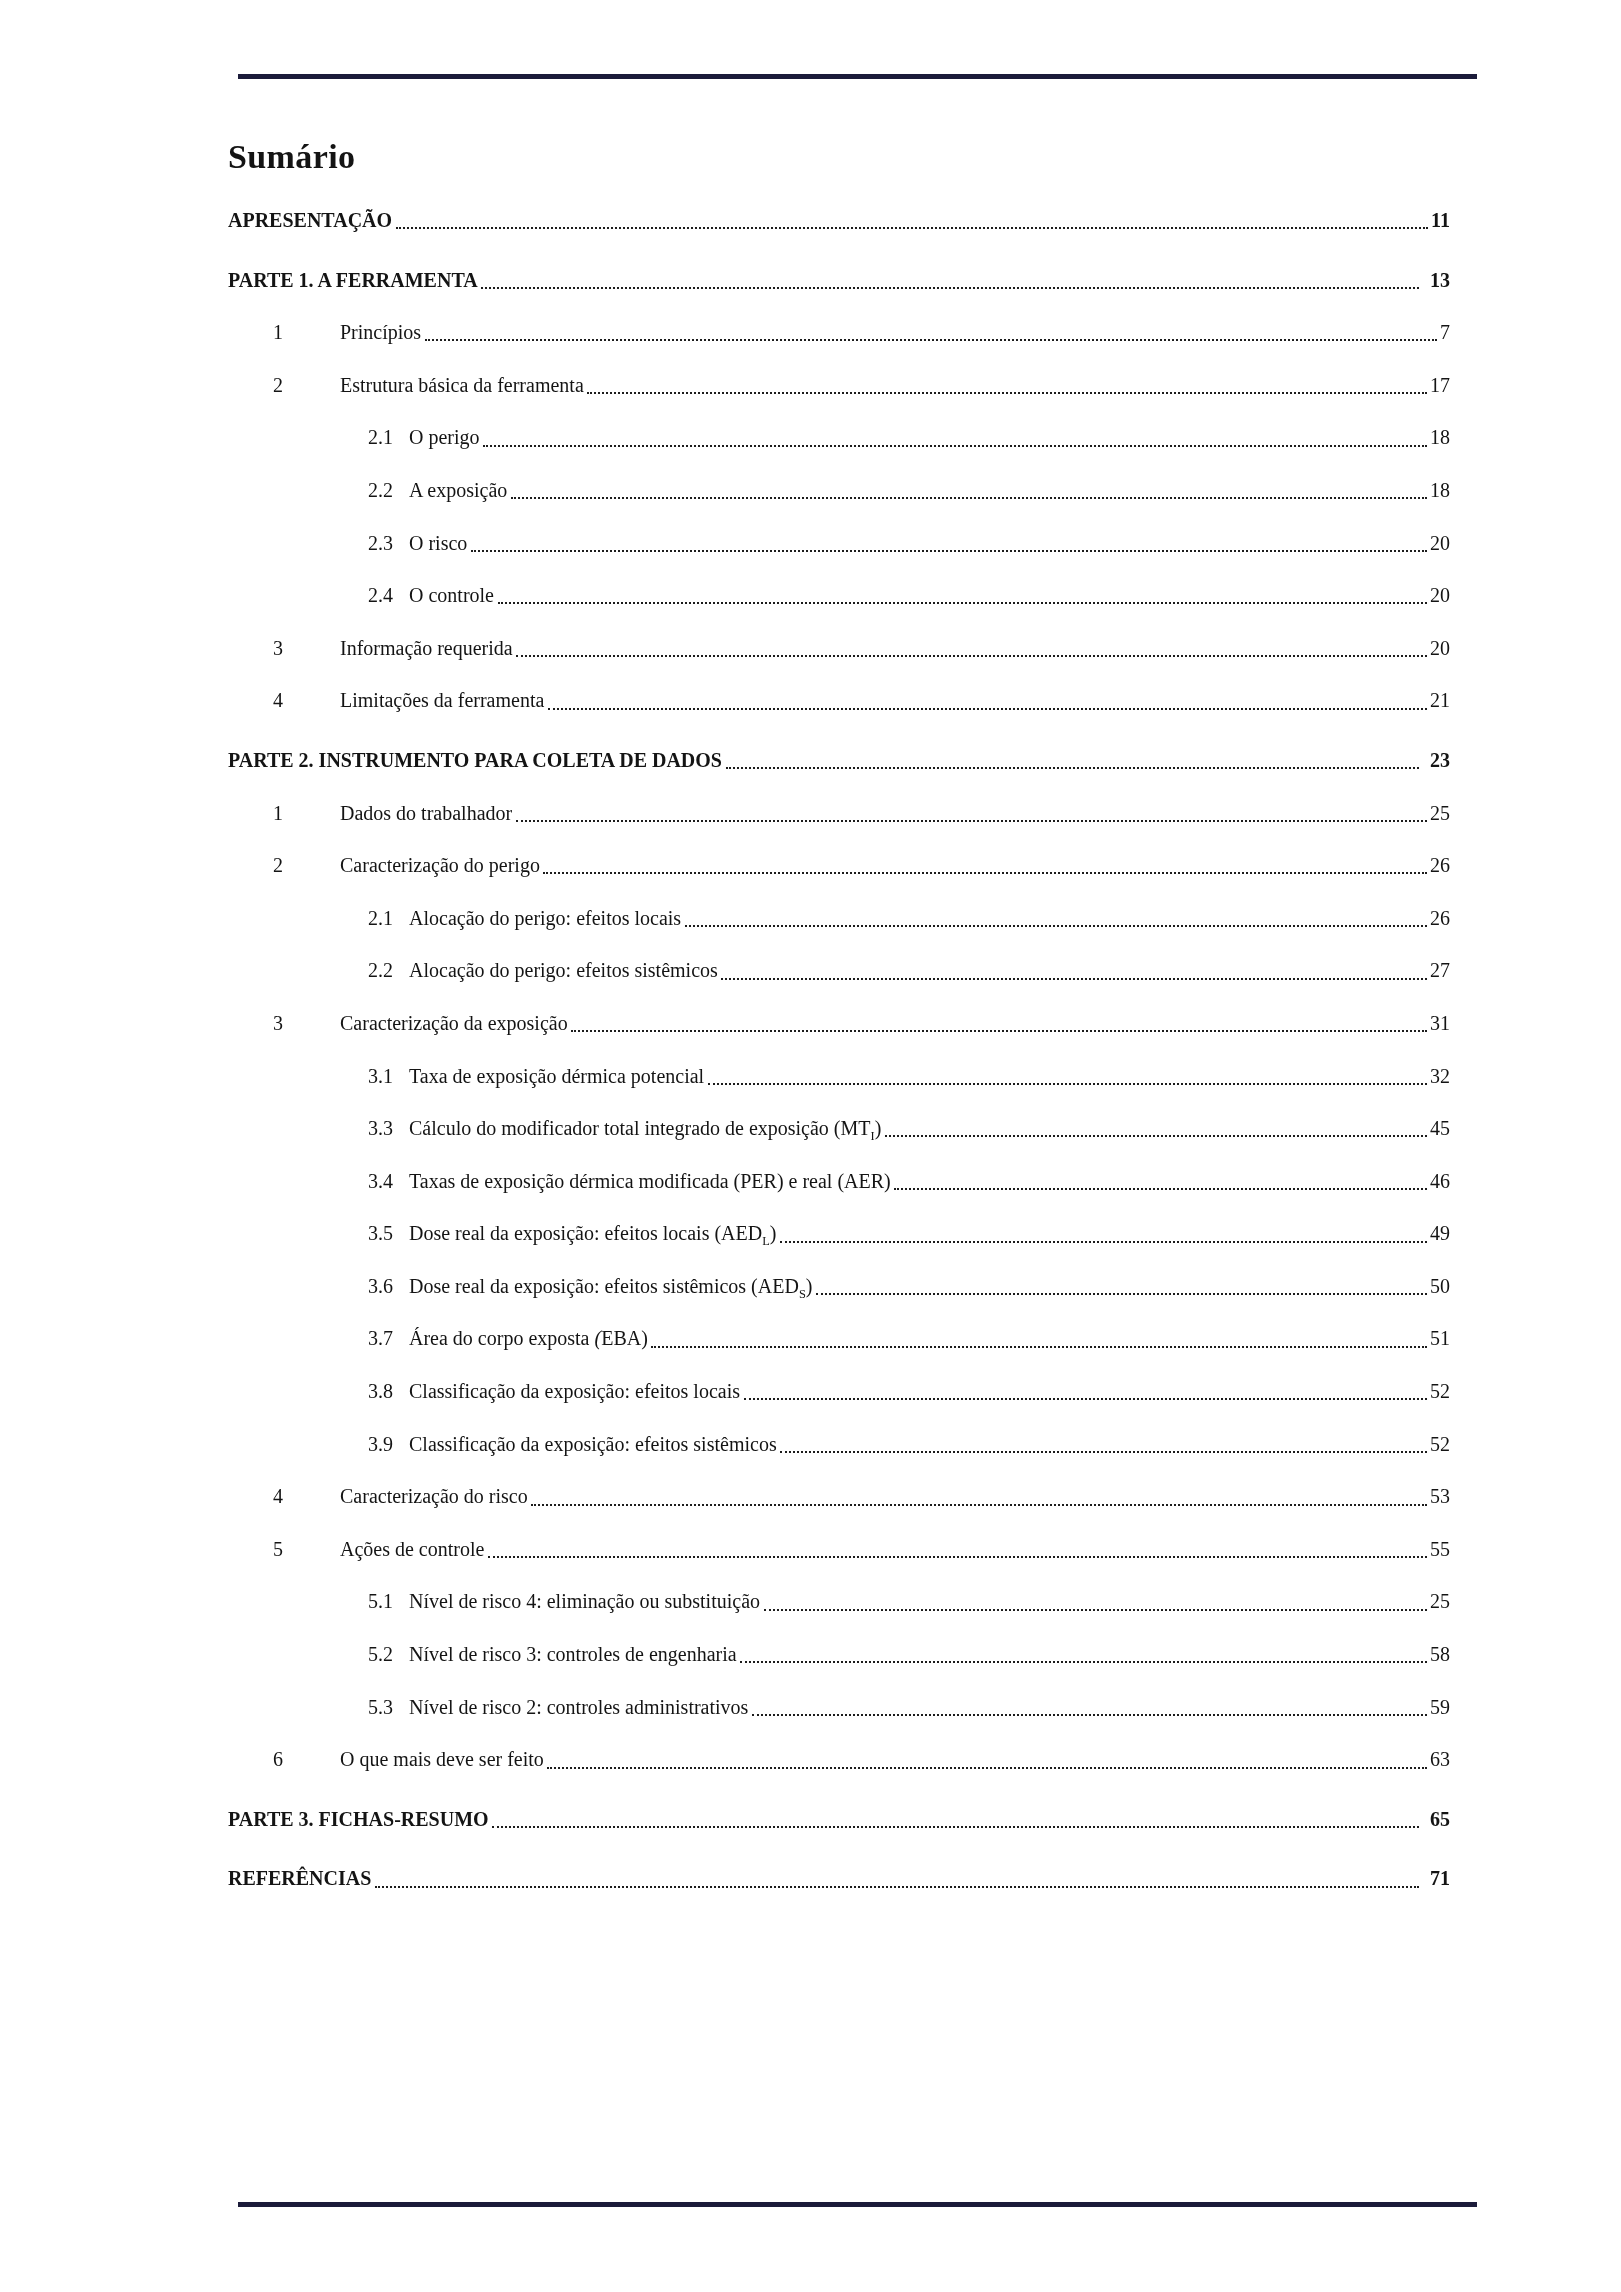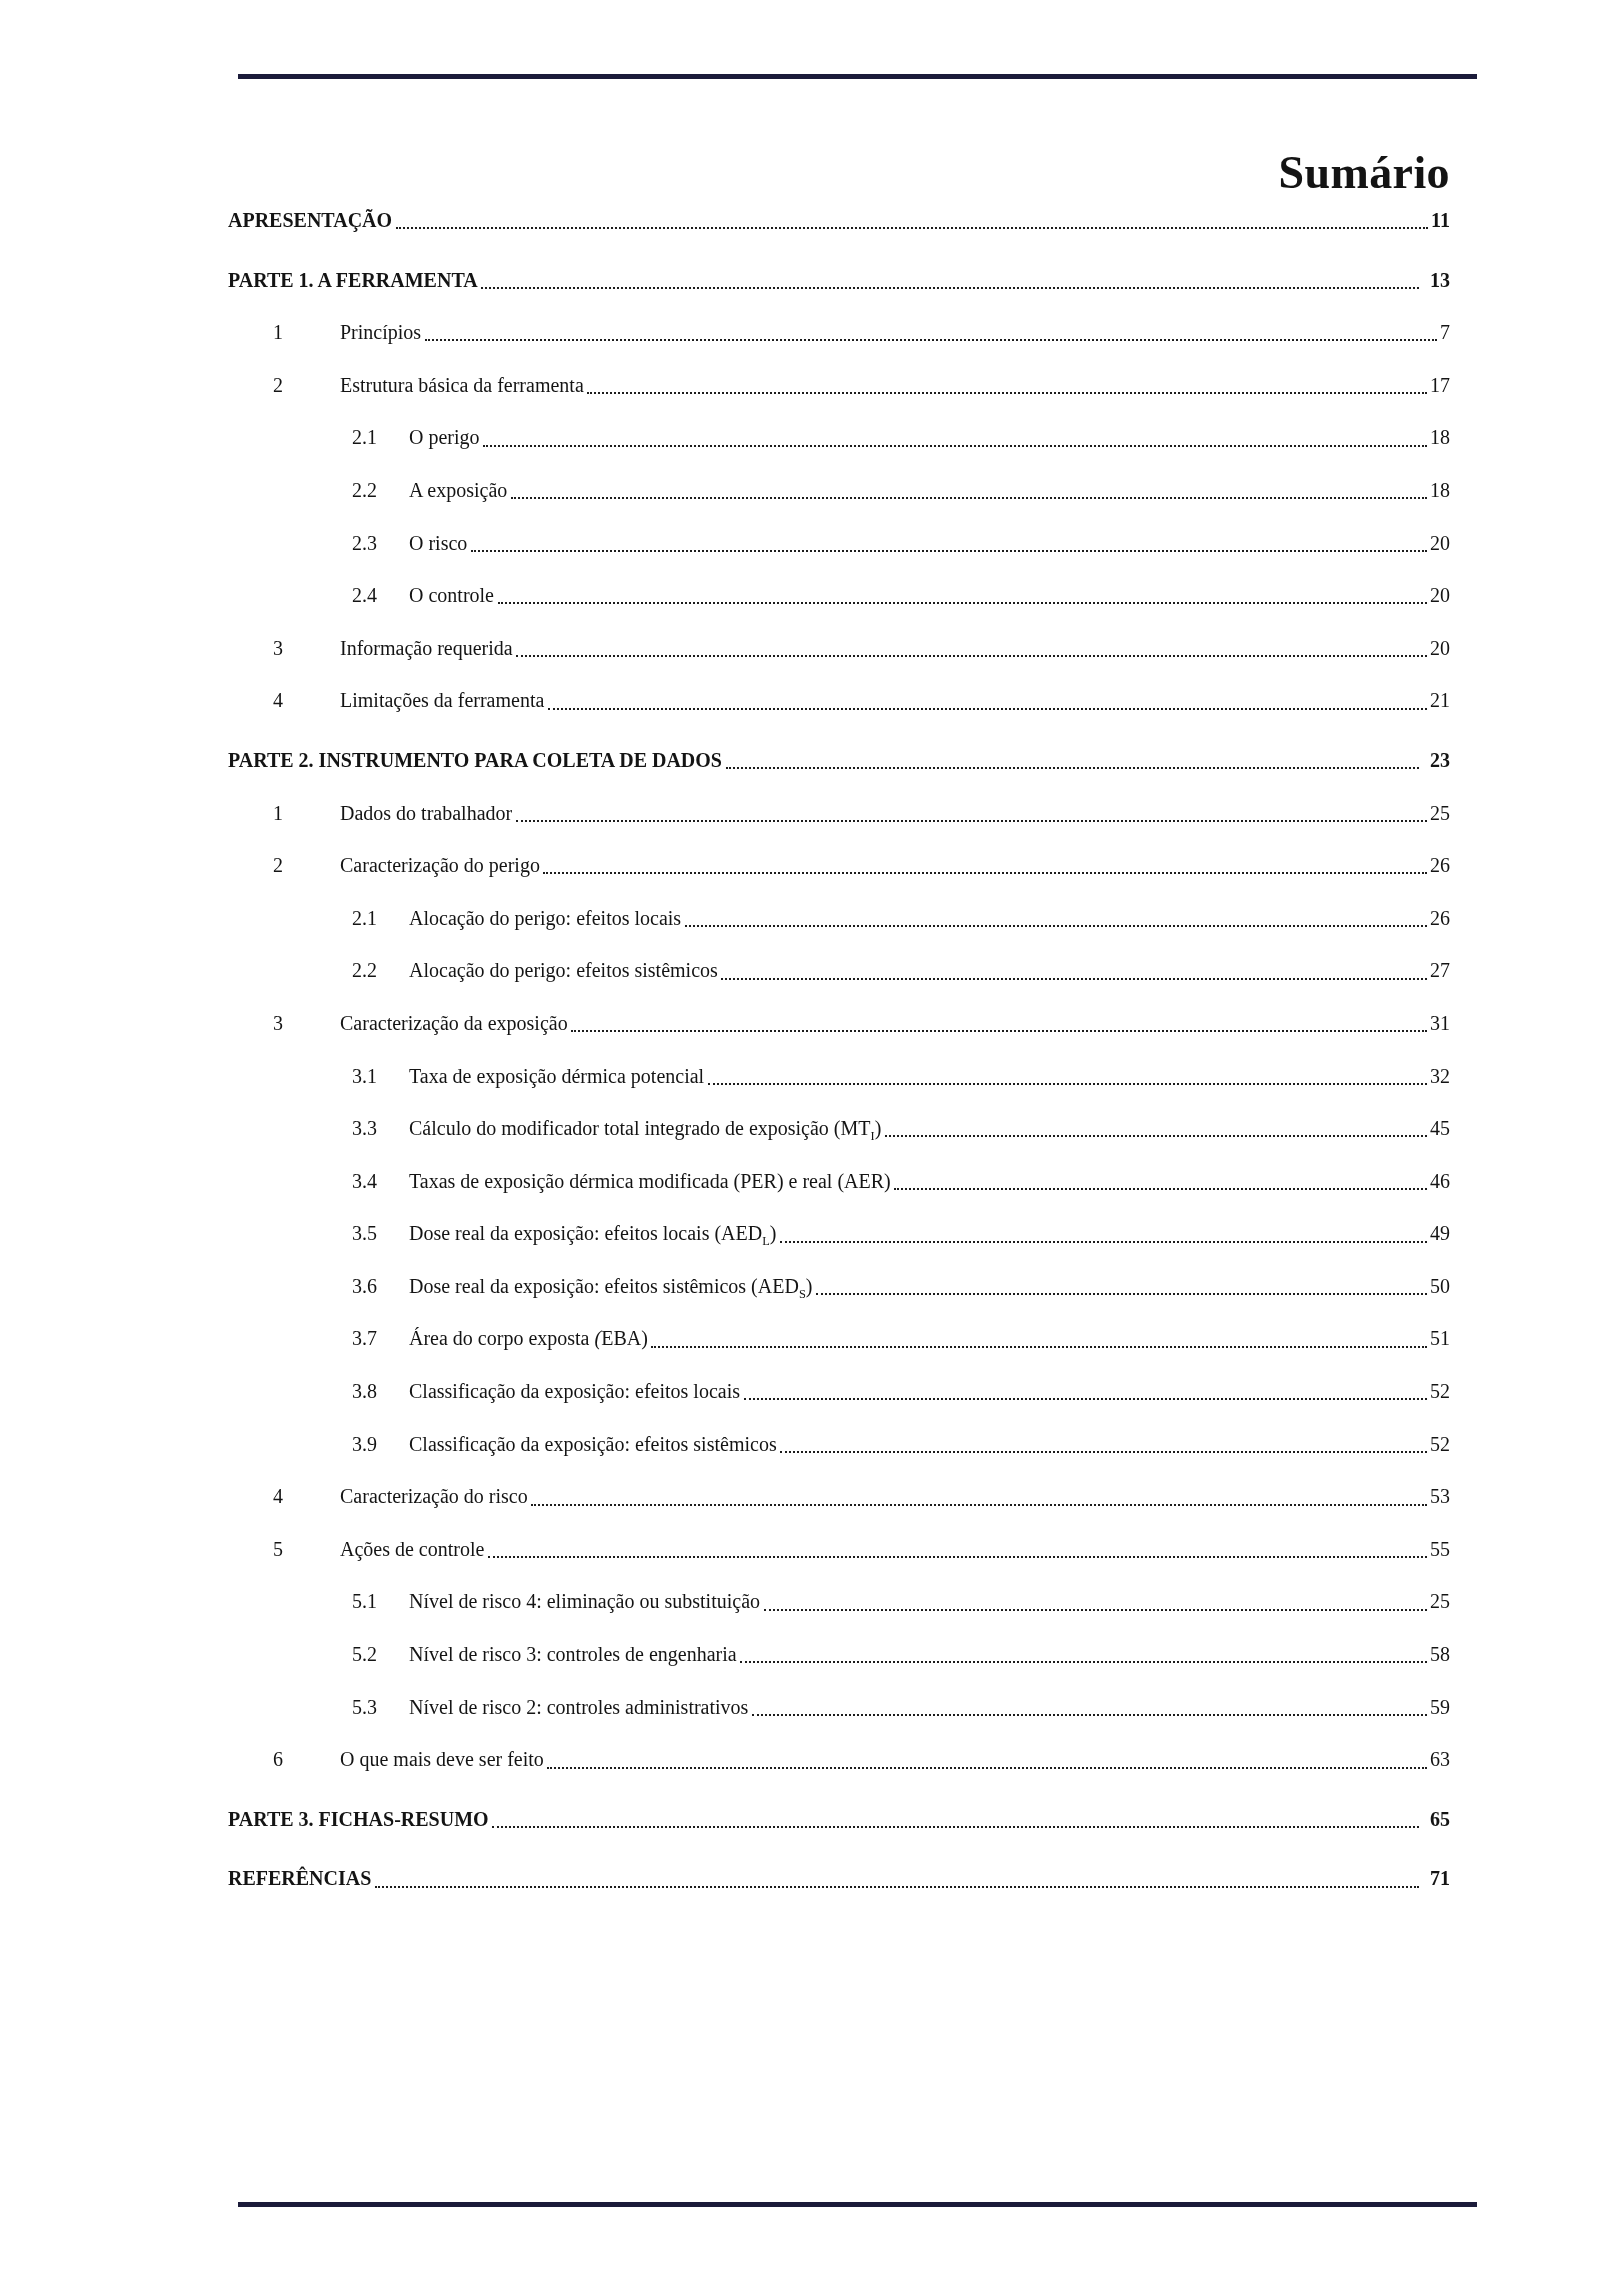--- a/index.html
+++ b/index.html
@@ -6,33 +6,33 @@
   .page {
     position:relative; width:1621px; height:2293px; background:#ffffff;
     font-family:"Liberation Serif","DejaVu Serif",serif; color:#141414;
     overflow:hidden;
   }
   .rule { position:absolute; left:238px; width:1239px; height:5.4px; background:#1b1b3a; }
   .rule.top { top:74px; }
   .rule.bottom { top:2202px; }
   .title {
     position:absolute; left:228px; width:1222px; top:115px;
-    text-align:right; font-size:46px; font-weight:700; letter-spacing:0.4px;
+    text-align:left; font-size:34px; font-weight:700; letter-spacing:0.4px;
   }
   .toc { position:absolute; left:228px; top:206px; width:1222px; }
   .row {
     display:flex; align-items:flex-end;
     font-size:20px; line-height:29.6px; margin-bottom:23px;
     white-space:nowrap;
   }
   .row.part { font-weight:700; margin-top:30px; }
   .row.part.first { margin-top:0; }
   .row.l1 { padding-left:45px; }
   .row.l1 .num { flex:none; width:67px; }
-  .row.l2 { padding-left:124px; }
+  .row.l2 { padding-left:124px;text-align:center; }
   .row.l2 .num { flex:none; width:57px; }
   .label { flex:none; }
   .dots {
     flex:1 1 auto; min-width:18px;
     border-bottom:2.7px dotted #1c1c1c;
     margin:0 2.7px 6.3px 3.6px;
   }
   .row.gap .dots { margin-right:10.7px; }
   .pagenum { flex:none; }
   sub { font-size:0.62em; line-height:0; }

